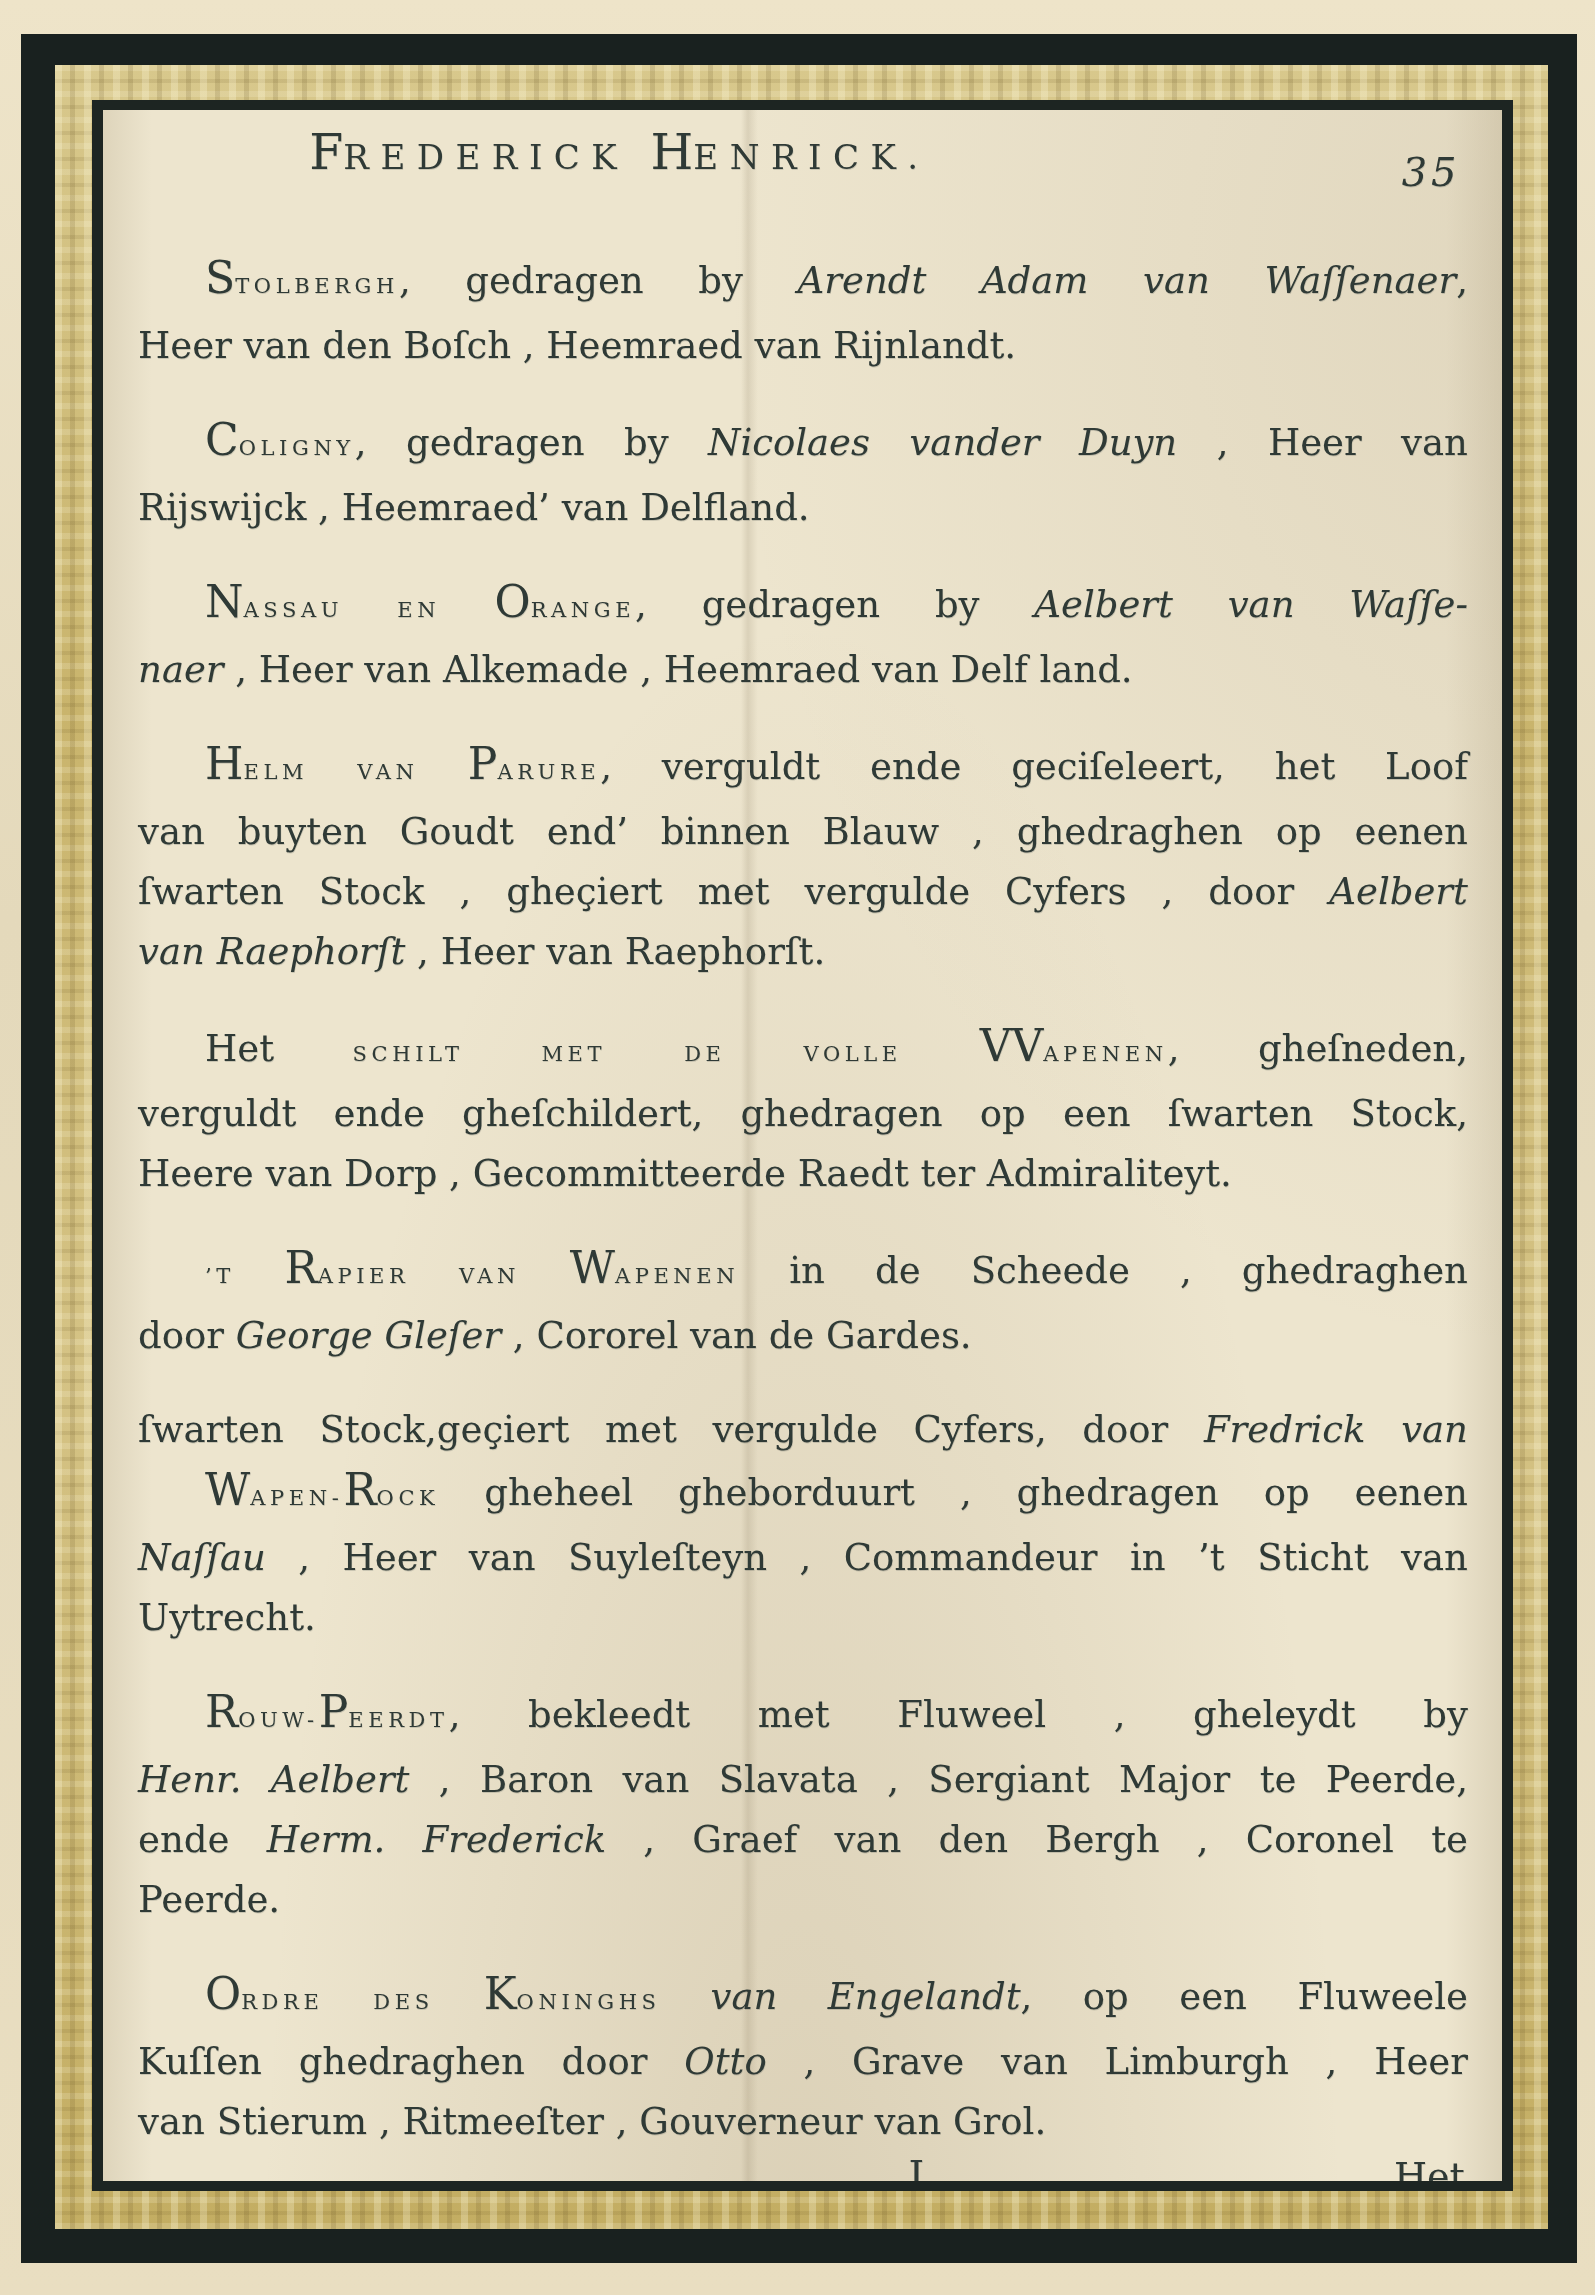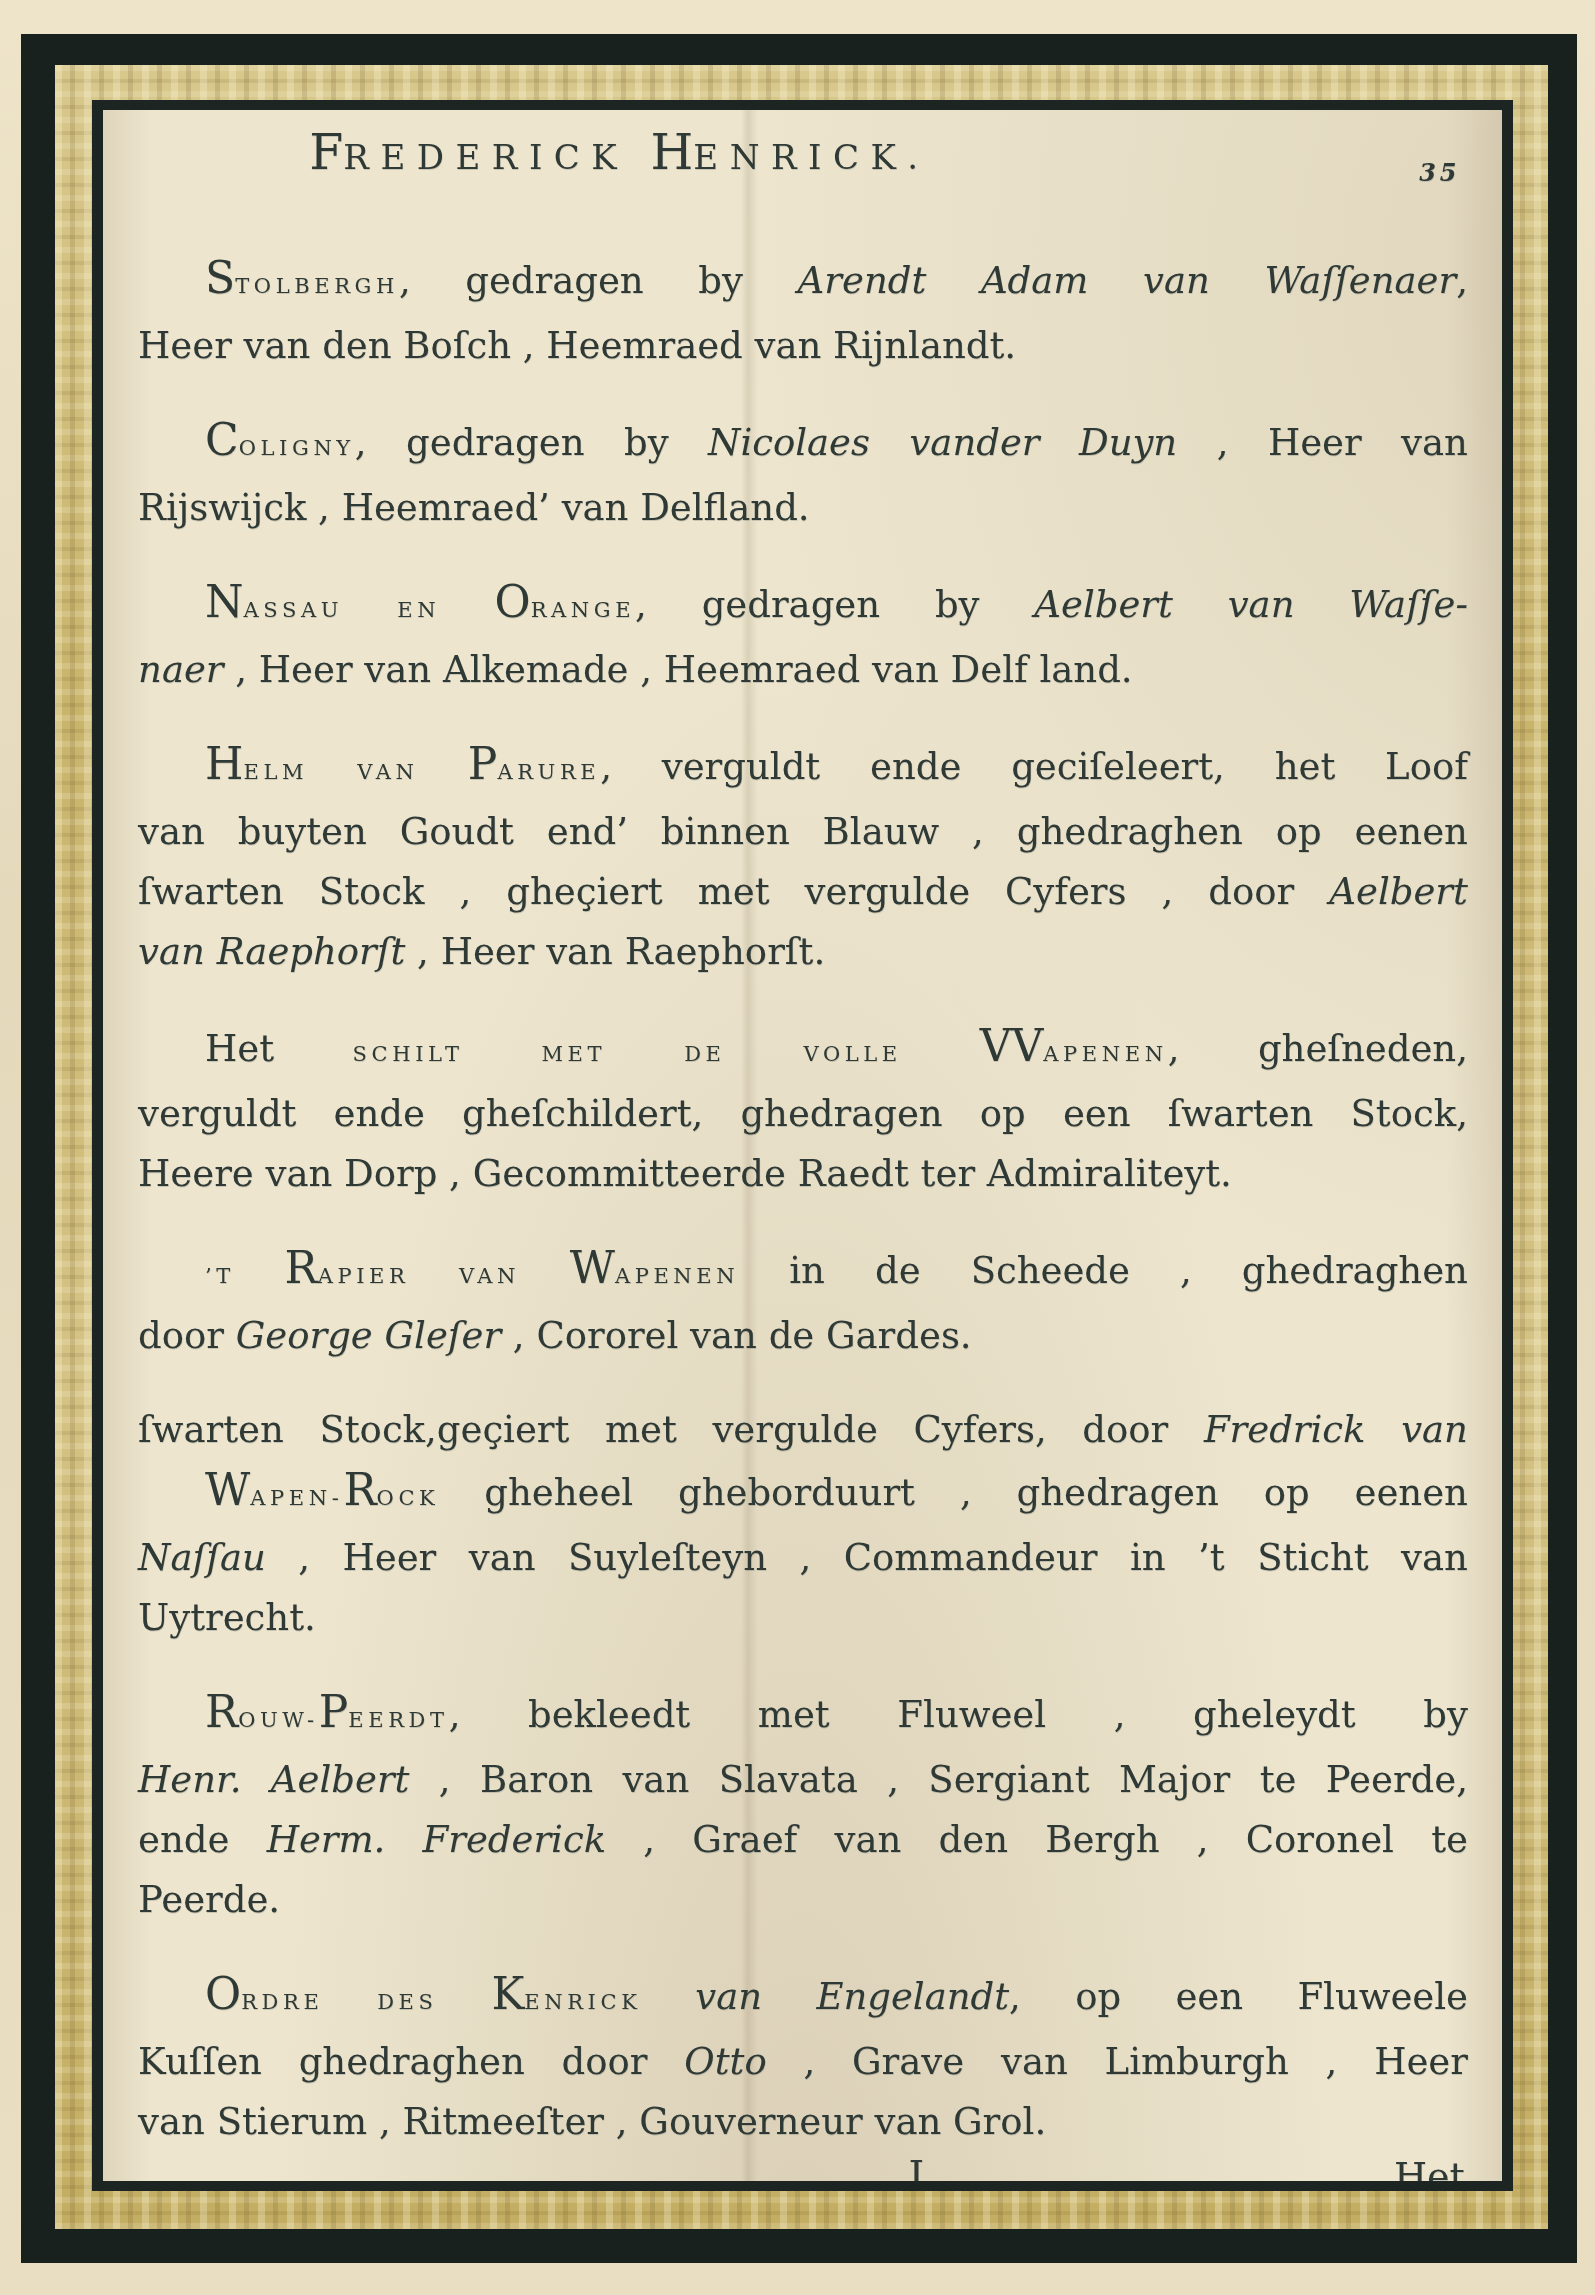--- a/index.html
+++ b/index.html
@@ -33,21 +33,21 @@
       linear-gradient(90deg, rgba(160,145,110,0.20), rgba(160,145,110,0) 3.5%, rgba(160,145,110,0) 96%, rgba(160,145,110,0.22)),
       linear-gradient(90deg, rgba(120,105,75,0) 45.6%, rgba(120,105,75,0.16) 46.1%, rgba(120,105,75,0) 46.8%),
       radial-gradient(ellipse at 50% 110%, rgba(150,130,95,0.22), rgba(150,130,95,0) 55%),
       radial-gradient(ellipse at 102% 8%, rgba(150,130,95,0.14), rgba(150,130,95,0) 40%),
       #ede5ce;
     text-shadow:0.5px 0.6px 0.6px rgba(47,58,54,0.18);
   }
   .header { position:relative; line-height:67px; margin:3.1px 0 15.3px 0; text-align:center; padding-right:367px; }
   .seg-hb { font-size:49px; }
   .seg-hc { font-size:34px; letter-spacing:11.5px; }
-  .page-number { position:absolute; right:7.7px; top:20px; font-size:24px; font-style:italic; letter-spacing:3.8px;font-weight:bold; }
+  .page-number { position:absolute; right:7.7px; top:20px; font-size:40px; font-style:italic; letter-spacing:3.8px; }
   .text-block { flex:0 0 auto; }
   .para { margin-top:34px; }
   .line { line-height:60px; font-size:37px; text-align:left; }
   .line.just { text-align:justify; text-align-last:justify; }
   .line.first { text-indent:67px; }
   .seg-b { font-size:44px; }
   .seg-c { font-size:21px; letter-spacing:4.6px; }
   .seg-i { font-style:italic; }
   .footer {
     margin-top:auto; display:grid; grid-template-columns:1fr auto 1fr;
@@ -104,21 +104,21 @@
                 <div class="line just"><span class="seg-i">Naſſau</span><span class="seg-p"> , Heer van Suyleſteyn , Commandeur in ’t Sticht van</span></div>
                 <div class="line"><span class="seg-p">Uytrecht.</span></div>
               </div>
               <div class="para">
                 <div class="line just first"><span class="seg-b">R</span><span class="seg-c">OUW-</span><span class="seg-b">P</span><span class="seg-c">EERDT</span><span class="seg-p">, bekleedt met Fluweel , gheleydt by</span></div>
                 <div class="line just"><span class="seg-i">Henr. Aelbert</span><span class="seg-p"> , Baron van Slavata , Sergiant Major te Peerde,</span></div>
                 <div class="line just"><span class="seg-p">ende </span><span class="seg-i">Herm. Frederick</span><span class="seg-p"> , Graef van den Bergh , Coronel te</span></div>
                 <div class="line"><span class="seg-p">Peerde.</span></div>
               </div>
               <div class="para">
-                <div class="line just first"><span class="seg-b">O</span><span class="seg-c">RDRE DES </span><span class="seg-b">K</span><span class="seg-c">ENRICK </span><span class="seg-i">van Engelandt</span><span class="seg-p">, op een Fluweele</span></div>
+                <div class="line just first"><span class="seg-b">O</span><span class="seg-c">RDRE DES </span><span class="seg-b">K</span><span class="seg-c">ONINGHS </span><span class="seg-i">van Engelandt</span><span class="seg-p">, op een Fluweele</span></div>
                 <div class="line just"><span class="seg-p">Kuſſen ghedraghen door </span><span class="seg-i">Otto</span><span class="seg-p"> , Grave van Limburgh , Heer</span></div>
                 <div class="line"><span class="seg-p">van Stierum , Ritmeeſter , Gouverneur van Grol.</span></div>
               </div>
             </div>
 
           <div class="footer">
             <span class="signature"><span>I</span></span>
             <span class="catchword">Het</span>
           </div>
 

